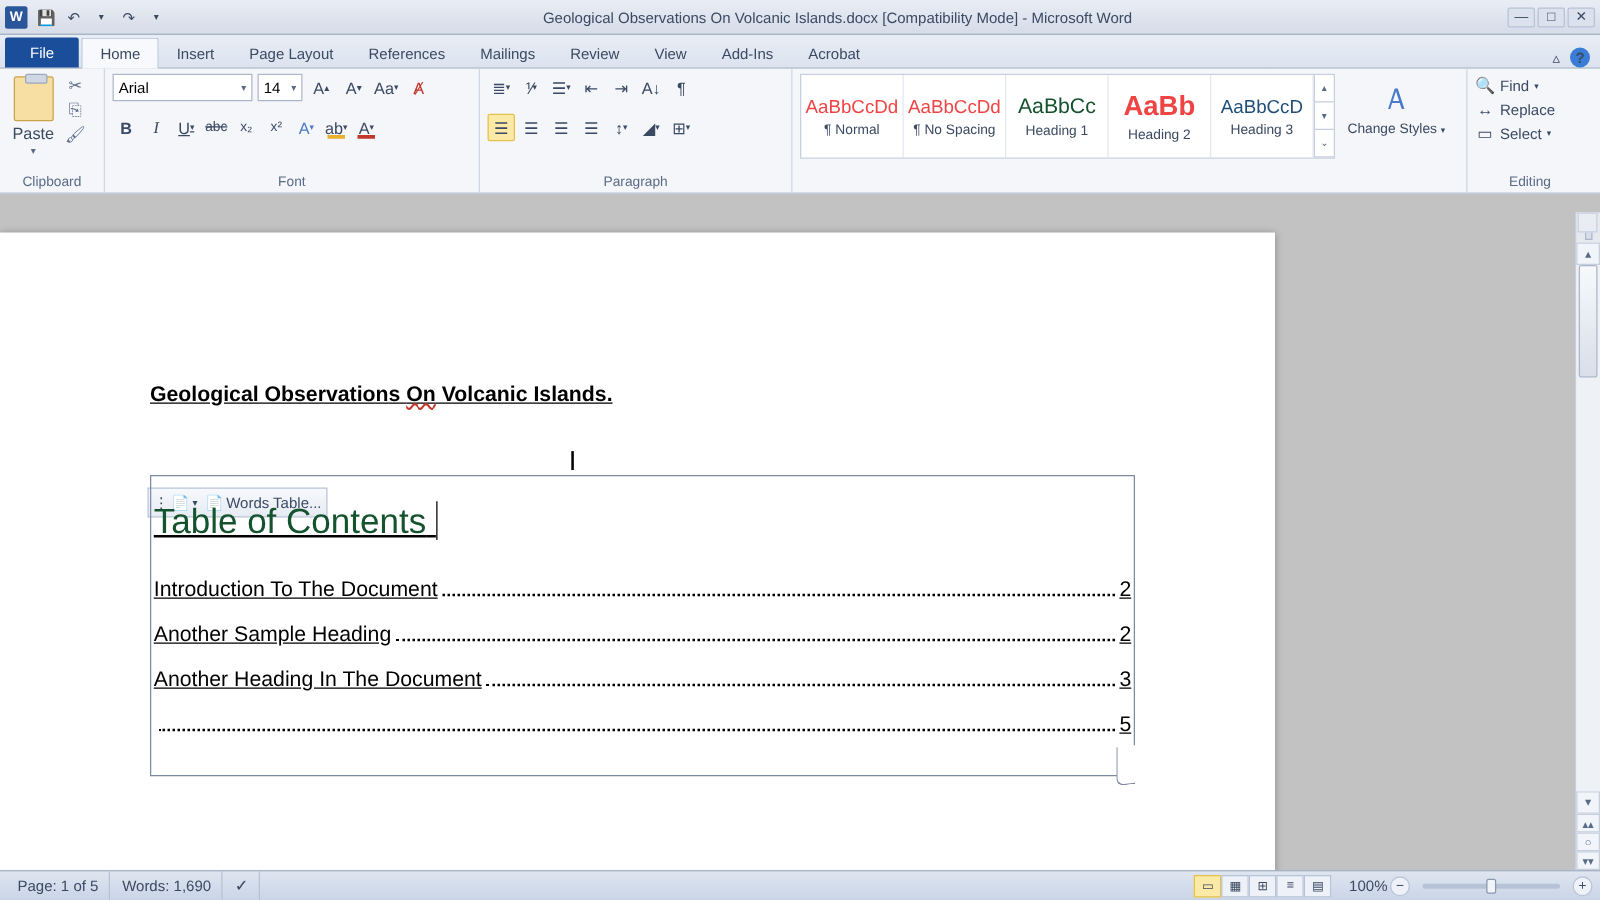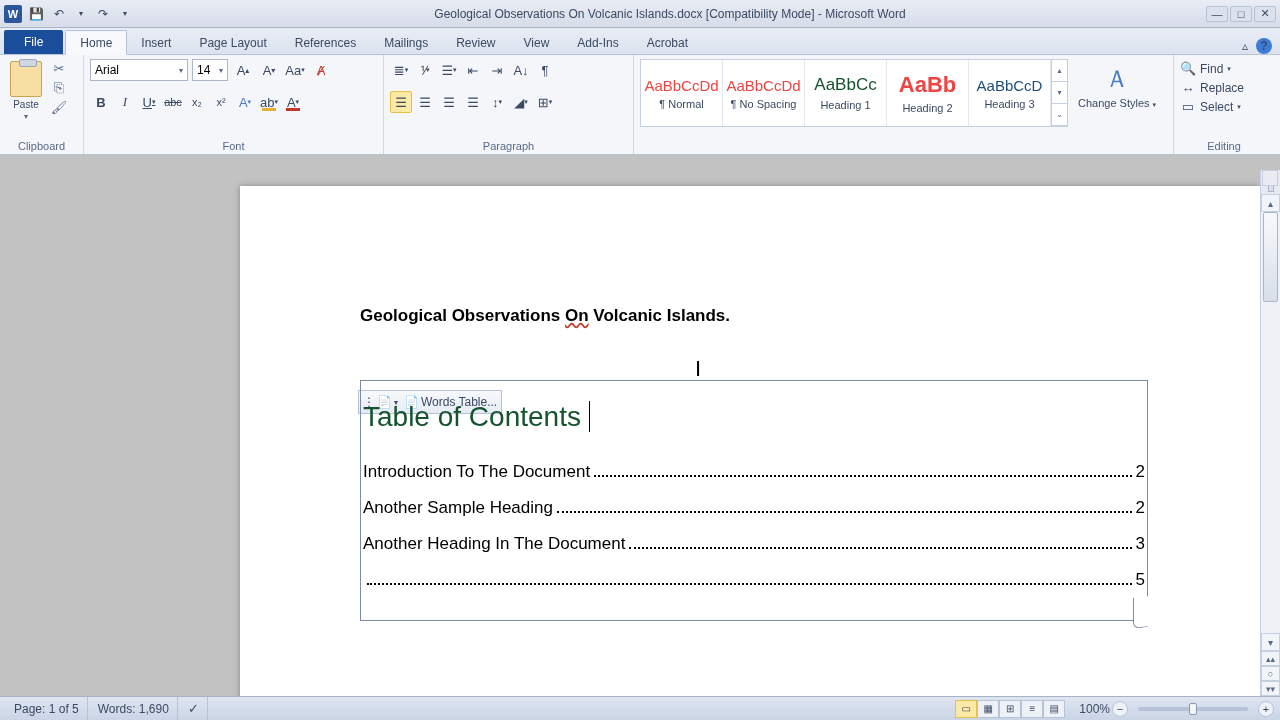--- a/index.html
+++ b/index.html
@@ -26,28 +26,28 @@
 
 .ribbon { background: #f4f6fa; height: 100px; display: flex; border-bottom: 1px solid #b6c2d6; }
 .group { border-right: 1px solid #d0d7e3; padding: 4px 6px 2px; display: flex; flex-direction: column; justify-content: space-between; position: relative; }
 .group-label { font-size: 11px; color: #5a6b87; text-align: center; padding-top: 2px; position: relative; }
 .group-body { flex: 1; display: flex; gap: 4px; align-items: flex-start; }
 
 
 .paste-btn { display: flex; flex-direction: column; align-items: center; gap: 2px; padding: 2px 4px; }
 .paste-icon { width: 32px; height: 36px; background: #f7dfa3; border: 1px solid #caa44a; border-radius: 2px; position: relative; }
 .paste-icon::after { content: ""; position: absolute; top: -3px; left: 8px; width: 16px; height: 6px; background: #d0d7e3; border: 1px solid #9aa6bb; border-radius: 2px; }
-.paste-label { font-size: 10px; color: #3b4a63; }
+.paste-label { font-size: 13px; color: #3b4a63; }
 .clip-side { display: flex; flex-direction: column; gap: 4px; padding-top: 2px; }
 .clip-side span { font-size: 13px; color: #5a6b87; width: 18px; text-align: center; }
 
 
 .font-top { display: flex; gap: 4px; align-items: center; }
 .combo { background: #fff; border: 1px solid #abb6c9; height: 22px; font-size: 12px; display: flex; align-items: center; padding: 0 4px; }
-.combo.name { width: 98px; }
+.combo.name { width: 112px; }
 .combo.size { width: 36px; justify-content: center; }
 .combo .arrow { margin-left: auto; font-size: 8px; color: #5a6b87; }
 .rbtn { width: 22px; height: 22px; display: flex; align-items: center; justify-content: center; font-size: 13px; color: #3b4a63; cursor: default; }
 .rbtn.sm { font-size: 11px; }
 .font-bottom { display: flex; gap: 2px; margin-top: 6px; }
 .rbtn.bold { font-weight: bold; }
 .rbtn.italic { font-style: italic; font-family: Georgia, serif; }
 .rbtn.underline { text-decoration: underline; }
 .rbtn.strike { text-decoration: line-through; font-size: 11px; }
 .color-swatch { width: 14px; height: 3px; background: #e8b030; position: absolute; bottom: 2px; left: 4px; }
@@ -72,21 +72,21 @@
 .change-styles { display: flex; flex-direction: column; align-items: center; justify-content: center; gap: 2px; padding: 4px 6px; }
 .change-styles .icon { font-size: 24px; }
 .change-styles .lbl { font-size: 11px; color: #3b4a63; text-align: center; line-height: 1.1; }
 
 
 .editing-list { display: flex; flex-direction: column; gap: 4px; padding-top: 2px; }
 .editing-item { display: flex; align-items: center; gap: 4px; font-size: 12px; color: #3b4a63; }
 .editing-item .ic { font-size: 13px; width: 16px; text-align: center; }
 
 
-.doc-wrap { position: absolute; top: 170px; bottom: 24px; left: 0; right: 20px; overflow: hidden; display: flex; justify-content: flex-end; }
+.doc-wrap { position: absolute; top: 170px; bottom: 24px; left: 0; right: 20px; overflow: hidden; display: flex; justify-content: flex-start; text-decoration: underline; }
 .page { width: 1020px; min-height: 900px; background: #fff; box-shadow: 0 0 6px rgba(0,0,0,0.3); margin-top: 16px; padding: 120px 120px 40px 120px; position: relative; }
 .doc-title { font-family: Arial, sans-serif; font-size: 17px; font-weight: bold; color: #000; }
 .doc-title .wavy { text-decoration: underline wavy #c0392b; text-decoration-skip-ink: none; }
 .doc-author { font-family: Arial, sans-serif; font-size: 16px; font-weight: bold; color: #000; margin-top: 34px; }
 
 
 .toc-toolbar { position: absolute; left: 118px; top: 204px; display: flex; align-items: center; gap: 2px; background: linear-gradient(#f7f9fc,#e6ebf3); border: 1px solid #b6c2d6; height: 24px; padding: 0 4px; font-size: 12px; color: #3b4a63; }
 .toc-toolbar .ic { font-size: 12px; }
 .toc-box { border: 1px solid #7c8aa3; margin-top: 54px; padding: 18px 0 30px 0; position: relative; width: 788px; }
 .toc-box::after { content: ""; position: absolute; right: -1px; bottom: -8px; width: 14px; height: 30px; background: #fff; border-left: 1px solid #7c8aa3; border-bottom: 1px solid #7c8aa3; border-bottom-left-radius: 6px; transform: skewY(-6deg); }

